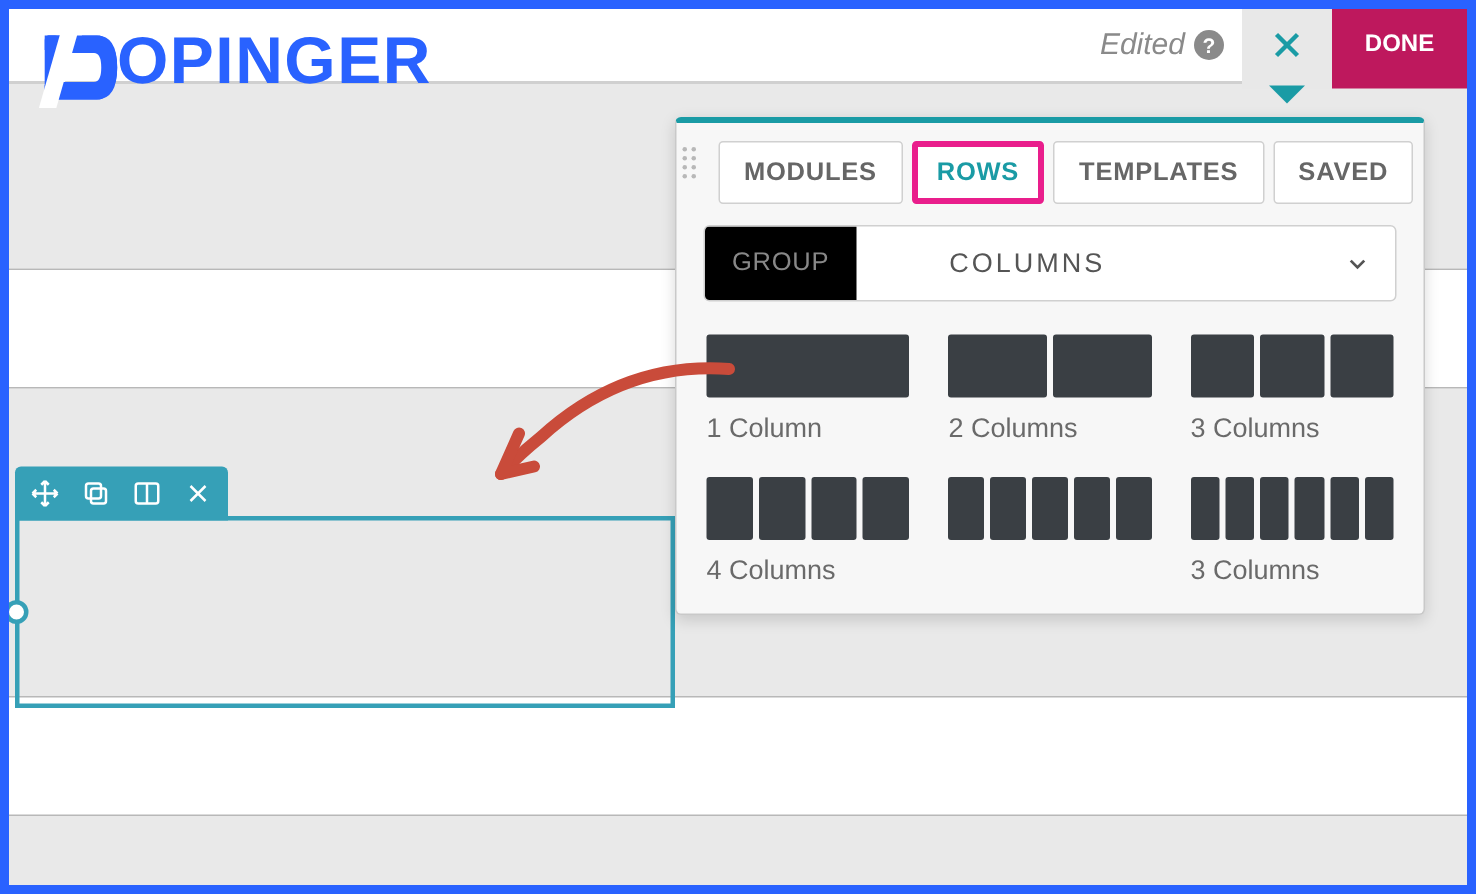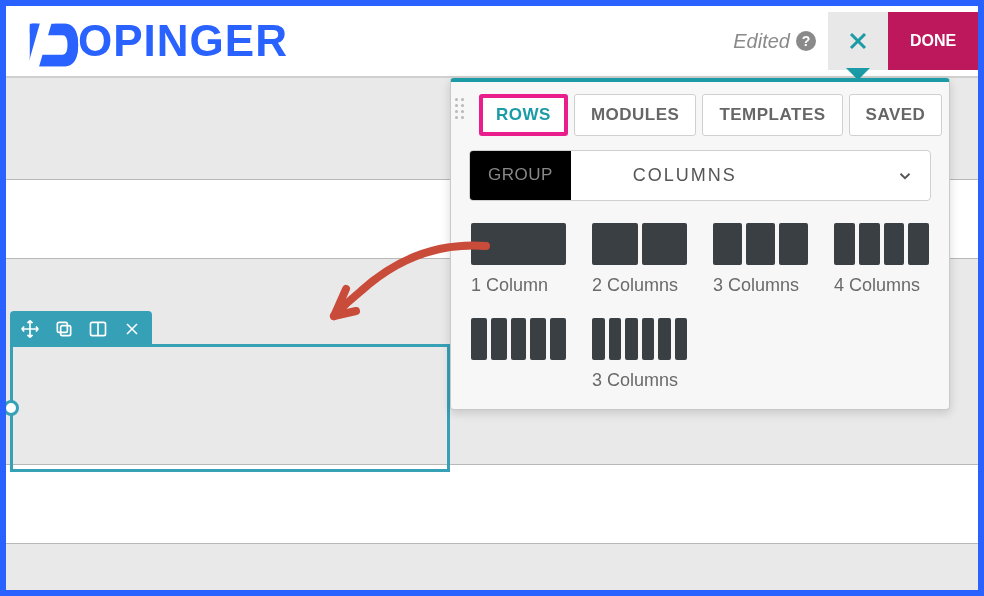--- a/index.html
+++ b/index.html
@@ -5,21 +5,21 @@
     * { box-sizing: border-box; margin: 0; padding: 0; }
     body { font-family: -apple-system, BlinkMacSystemFont, "Segoe UI", Arial, sans-serif; background: #fff; }
     .frame { width: 984px; height: 596px; border: 6px solid #2962ff; position: relative; background: #e9e9e9; overflow: hidden; }
     
     
     .logo { position: absolute; top: 10px; left: 18px; z-index: 50; display: flex; }
     .logo-mark { width: 58px; height: 58px; }
     .logo-text { color: #2962ff; font-weight: 800; font-size: 44px; letter-spacing: 1px; margin-left: -4px; }
     
     
-    .topbar { position: absolute; top: 0; left: 0; right: 0; height: 72px; background: #fff; border-bottom: 2px solid #d0d0d0; display: flex; align-items: center; justify-content: flex-end; padding-right: 0; z-index: 30; }
+    .topbar { position: absolute; top: 0; left: 0; right: 0; height: 50px; background: #fff; border-bottom: 2px solid #d0d0d0; display: flex; align-items: center; justify-content: flex-end; padding-right: 0; z-index: 30; }
     .edited { color: #8a8a8a; font-style: italic; font-size: 20px; margin-right: 12px; display: flex; align-items: center; }
     .help-icon { width: 20px; height: 20px; border-radius: 50%; background: #8a8a8a; color: #fff; display: inline-flex; align-items: center; justify-content: center; font-size: 14px; font-style: normal; margin-left: 6px; font-weight: bold; }
     .close-btn { width: 60px; height: 58px; background: #e8e8e8; display: flex; align-items: center; justify-content: center; cursor: pointer; position: relative; }
     .close-btn svg { width: 24px; height: 24px; stroke: #1a9ba5; stroke-width: 3; }
     .close-caret { position: absolute; bottom: -10px; left: 50%; transform: translateX(-50%); width: 0; height: 0; border-left: 12px solid transparent; border-right: 12px solid transparent; border-top: 12px solid #1a9ba5; }
     .done-btn { width: 90px; height: 58px; background: #be185d; color: #fff; font-weight: 700; font-size: 16px; display: flex; align-items: center; justify-content: center; cursor: pointer; }
     
     
     .canvas { position: absolute; top: 58px; left: 0; right: 0; bottom: 0; background: #e9e9e9; }
     .canvas-row-divider { background: #fff; border-top: 1px solid #b8b8b8; border-bottom: 1px solid #b8b8b8; height: 80px; position: absolute; left: 0; right: 0; }
@@ -39,21 +39,21 @@
     .tabs { display: flex; gap: 6px; margin-bottom: 14px; margin-left: 14px; }
     .tab { background: #fff; border: 1px solid #d0d0d0; border-radius: 3px; padding: 10px 16px; font-size: 17px; font-weight: 600; color: #666; cursor: pointer; letter-spacing: 0.5px; }
     .tab.active { color: #1a9ba5; border: 4px solid #e91e8c; padding: 7px 13px; }
     
     .group-bar { display: flex; border: 1px solid #d0d0d0; border-radius: 4px; background: #fff; margin: 0 4px 22px 4px; overflow: hidden; }
     .group-label { background: #000000; color: #888; font-size: 17px; font-weight: 500; padding: 14px 18px; letter-spacing: 0.5px; }
     .group-value { flex: 1; padding: 14px 18px; font-size: 18px; color: #555; letter-spacing: 2px; font-weight: 500; margin-left: 44px; }
     .group-chevron { padding: 14px 16px; display: flex; align-items: center; }
     .group-chevron svg { width: 18px; height: 18px; stroke: #555; stroke-width: 2.5; fill: none; }
     
-    .layouts { display: grid; grid-template-columns: 1fr 1fr 1fr 1fr; gap: 22px 26px; padding: 0 6px; }
+    .layouts { display: grid; grid-template-columns: 1fr 1fr 1fr; gap: 22px 26px; padding: 0 6px; }
     .layout-item { cursor: pointer; }
     .layout-preview { display: flex; gap: 4px; height: 42px; margin-bottom: 10px; }
     .layout-preview .col { background: #3a3f44; border-radius: 2px; flex: 1; }
     .layout-label { color: #6a6a6a; font-size: 18px; }
     
     
     .arrow { position: absolute; top: 225px; left: 300px; z-index: 45; pointer-events: none; }
   </style>
 </head>
 <body>
@@ -119,22 +119,22 @@
       <span></span>
         <span></span>
         <span></span>
         <span></span>
         <span></span>
         <span></span>
         <span></span>
         <span></span>
     </div>
     <div class="tabs">
+      <div class="tab"><span>MODULES</span></div>
       <div class="tab active"><span>ROWS</span></div>
-      <div class="tab"><span>MODULES</span></div>
       <div class="tab"><span>TEMPLATES</span></div>
       <div class="tab"><span>SAVED</span></div>
     </div>
     <div class="group-bar">
       <div class="group-label">GROUP</div>
       <div class="group-value">COLUMNS</div>
       <div class="group-chevron">
         <svg viewBox="0 0 24 24">
             <polyline points="6 9 12 15 18 9"></polyline>
           </svg>

